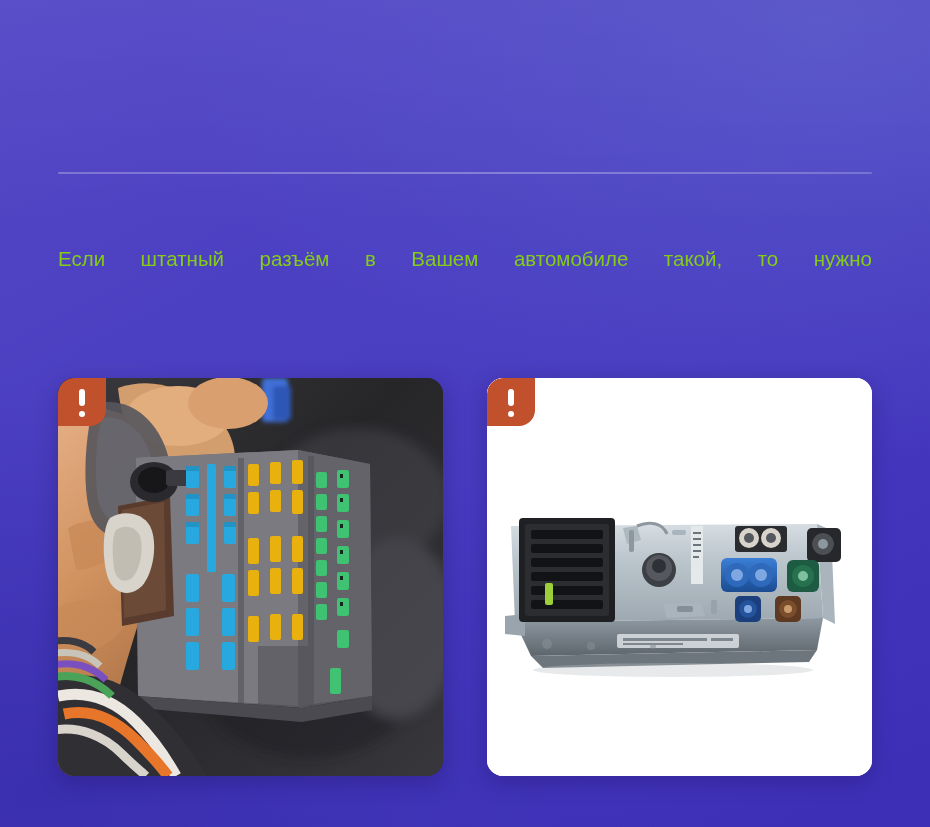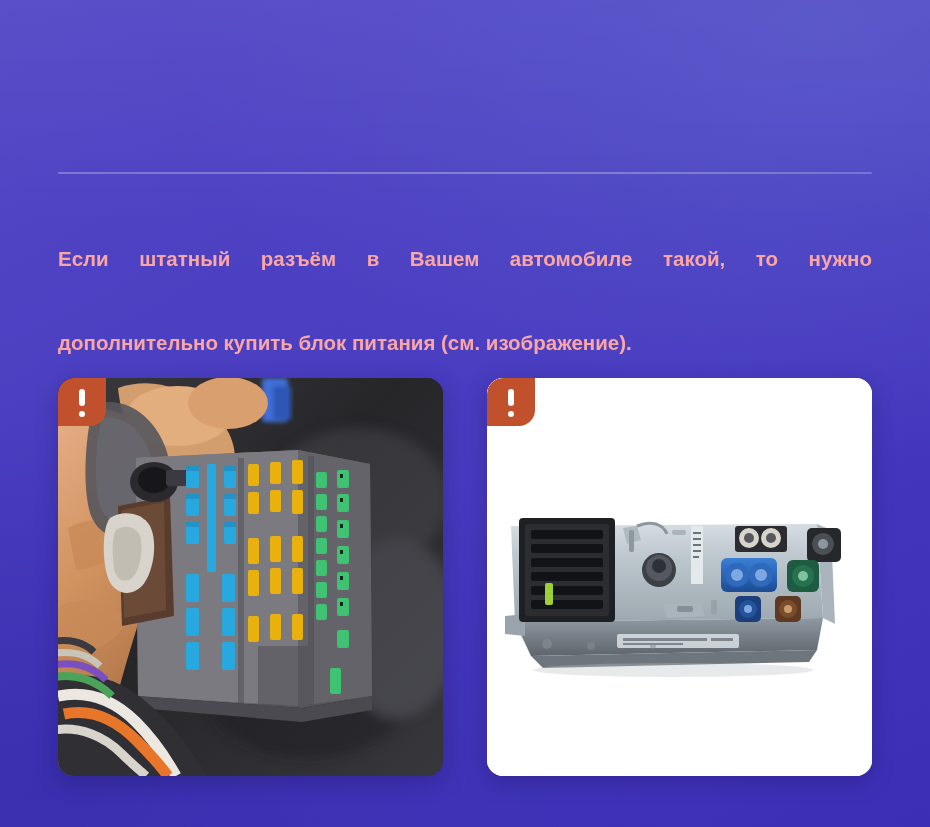--- a/index.html
+++ b/index.html
@@ -79,23 +79,23 @@
         rgba(255,255,255,0.22) 100%);
     border-radius: 2px;
   }
 
   
   .body-text {
     position: absolute;
     left: 58px;
     width: 814px;
     top: 238px;
-    color: #fca5a5;
+    color: #84cc16;
     font-size: 20.5px;
-    font-weight: 700;
+    font-weight: 400;
     line-height: 42px;
     text-align: justify;
     text-justify: inter-word;
   }
   .body-text .l1 { display: block; text-align: justify; }
   .body-text .l1::after {
     content: "";
     display: inline-block;
     width: 100%;
     height: 0;
@@ -163,21 +163,20 @@
 <div class="bg"></div>
 <div class="bg-sheen"></div>
 
 <div class="page">
 
 
   <div class="divider"></div>
 
   <div class="body-text">
     <span class="l1">Если штатный разъём в Вашем автомобиле такой, то нужно</span>
-    <span class="l2">дополнительно купить блок питания (см. изображение).</span>
   </div>
 
   <div class="cards">
 
     <div class="card card--photo">
       <div class="badge">
         <span class="bang-bar"></span>
         <span class="bang-dot"></span>
       </div>
 

